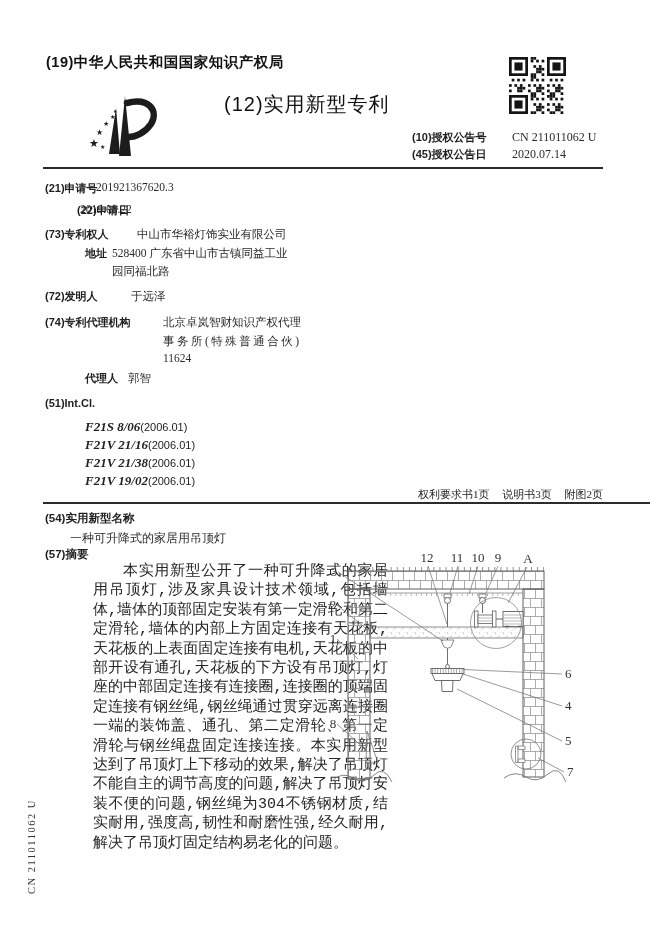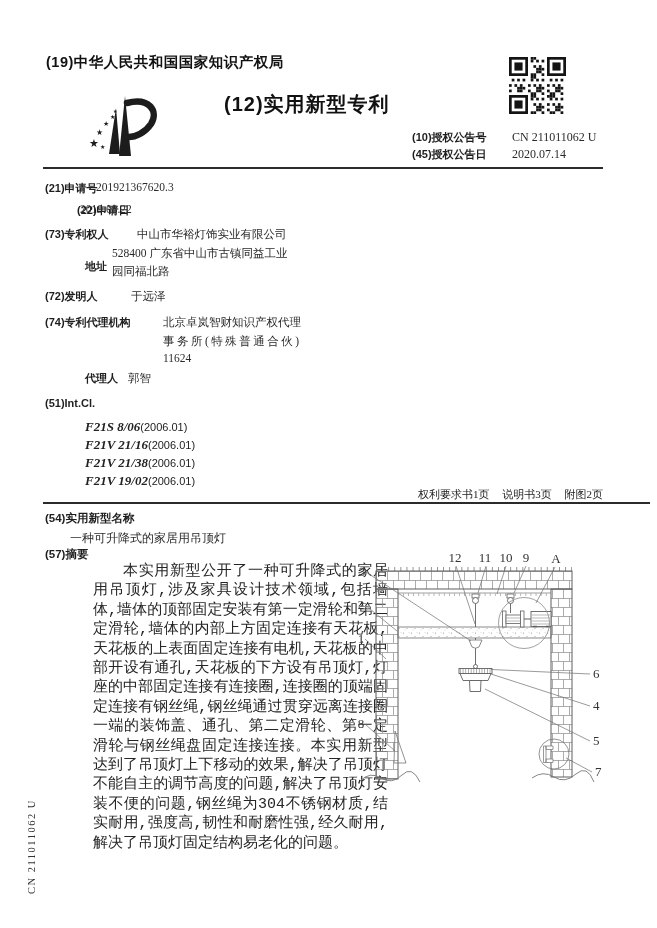--- a/index.html
+++ b/index.html
@@ -5,21 +5,21 @@
   html,body{margin:0;padding:0;background:#e8e8e8;}
   .page{
     position:relative;width:657px;height:928px;background:#ffffff;
     font-family:"Liberation Sans",sans-serif;color:#222;overflow:hidden;
     margin:0 auto;
   }
   .abs{position:absolute;}
   .lbl{font-family:Liberation Sans, sans-serif;font-weight:700;font-size:11px;color:#1e1e1e;white-space:nowrap;}
   .val{font-family:"Liberation Serif",serif;font-size:11.5px;color:#2a2a2a;white-space:nowrap;}
   .office{font-size:14.5px;font-weight:700;letter-spacing:.5px;color:#111;}
-  .doctype{font-size:20px;font-weight:700;letter-spacing:1px;color:#111;}
+  .doctype{font-size:20px;font-weight:400;letter-spacing:1px;color:#111;}
   .rule{background:#2b2b2b;height:2px;}
   .pages{font-family:"Liberation Serif",serif;font-size:11px;color:#222;word-spacing:10px;white-space:nowrap;}
   .intcl-code{font-family:"Liberation Serif",serif;font-style:italic;font-weight:700;font-size:13px;color:#222;}
   .intcl-ver{font-family:Liberation Sans, sans-serif;font-size:11px;color:#222;}
   .abstract{
     width:295px;font-family:Liberation Mono, monospace;font-size:15px;line-height:19.4px;
     color:#252525;text-align:justify;text-indent:2em;white-space:normal;margin-left:48px;
   }
   .ls2{letter-spacing:2.5px;}
   .vertnum{
@@ -166,21 +166,21 @@
   <div class="abs rule" style="left:43px;top:167px;width:560px;"></div>
 
   <div class="abs lbl" style="left:45px;top:181px;">(21)申请号</div>
   <div class="abs val" style="left:96px;top:181px;">201921367620.3</div>
 
   <div class="abs lbl" style="left:45px;top:203px;margin-left:32px;">(22)申请日</div>
   <div class="abs val" style="left:80px;top:203px;">2019.08.22</div>
 
   <div class="abs lbl" style="left:45px;top:227px;">(73)专利权人</div>
   <div class="abs val" style="left:137px;top:227px;">中山市华裕灯饰实业有限公司</div>
-  <div class="abs lbl" style="left:85px;top:246px;margin-top:13px;">地址</div>
+  <div class="abs lbl" style="left:85px;top:246px;">地址</div>
   <div class="abs val" style="left:112px;top:246px;">528400 广东省中山市古镇同益工业</div>
   <div class="abs val" style="left:112px;top:264px;">园同福北路</div>
 
   <div class="abs lbl" style="left:45px;top:289px;">(72)发明人</div>
   <div class="abs val" style="left:131px;top:289px;">于远泽</div>
 
   <div class="abs lbl" style="left:45px;top:315px;">(74)专利代理机构</div>
   <div class="abs val" style="left:163px;top:315px;">北京卓岚智财知识产权代理</div>
   <div class="abs val ls2" style="left:163px;top:334px;">事务所(特殊普通合伙)</div>
   <div class="abs val" style="left:163px;top:352px;">11624</div>
@@ -195,21 +195,21 @@
 
   <div class="abs pages" style="right:54px;top:487px;">权利要求书1页 说明书3页 附图2页</div>
 
   <div class="abs rule" style="left:43px;top:502px;width:607px;"></div>
 
   <div class="abs lbl" style="left:45px;top:511px;font-size:11.5px;">(54)实用新型名称</div>
   <div class="abs val" style="left:70px;top:530px;font-size:12px;">一种可升降式的家居用吊顶灯</div>
   <div class="abs lbl" style="left:45px;top:547px;font-size:11.5px;">(57)摘要</div>
   <div class="abs abstract" style="left:45px;top:562px;">本实用新型公开了一种可升降式的家居用吊顶灯,涉及家具设计技术领域,包括墙体,墙体的顶部固定安装有第一定滑轮和第二定滑轮,墙体的内部上方固定连接有天花板,天花板的上表面固定连接有电机,天花板的中部开设有通孔,天花板的下方设有吊顶灯,灯座的中部固定连接有连接圈,连接圈的顶端固定连接有钢丝绳,钢丝绳通过贯穿远离连接圈一端的装饰盖、通孔、第二定滑轮、第一定滑轮与钢丝绳盘固定连接连接。本实用新型达到了吊顶灯上下移动的效果,解决了吊顶灯不能自主的调节高度的问题,解决了吊顶灯安装不便的问题,钢丝绳为304不锈钢材质,结实耐用,强度高,韧性和耐磨性强,经久耐用,解决了吊顶灯固定结构易老化的问题。</div>
 
-  <div class="abs" style="left:338px;top:535px;width:290px;height:290px;">
+  <div class="abs" style="left:310px;top:535px;width:290px;height:290px;">
     <svg class="figure-svg" width="290" height="290" viewBox="0 0 290 290">
       <defs>
         <pattern id="brick" width="11" height="18" patternUnits="userSpaceOnUse">
           <path d="M0 0.5 H11 M0 9.5 H11 M5.5 0.5 V9.5 M0.5 9.5 V18" stroke="#8a8a8a" stroke-width="0.7" fill="none"></path>
         </pattern>
         <pattern id="stipple" width="8" height="8" patternUnits="userSpaceOnUse">
           <circle cx="1.5" cy="2" r="0.55" fill="#909090"></circle>
           <circle cx="5" cy="5.5" r="0.5" fill="#909090"></circle>
           <circle cx="7" cy="1.2" r="0.45" fill="#a8a8a8"></circle>
           <circle cx="3" cy="7" r="0.45" fill="#a8a8a8"></circle>

